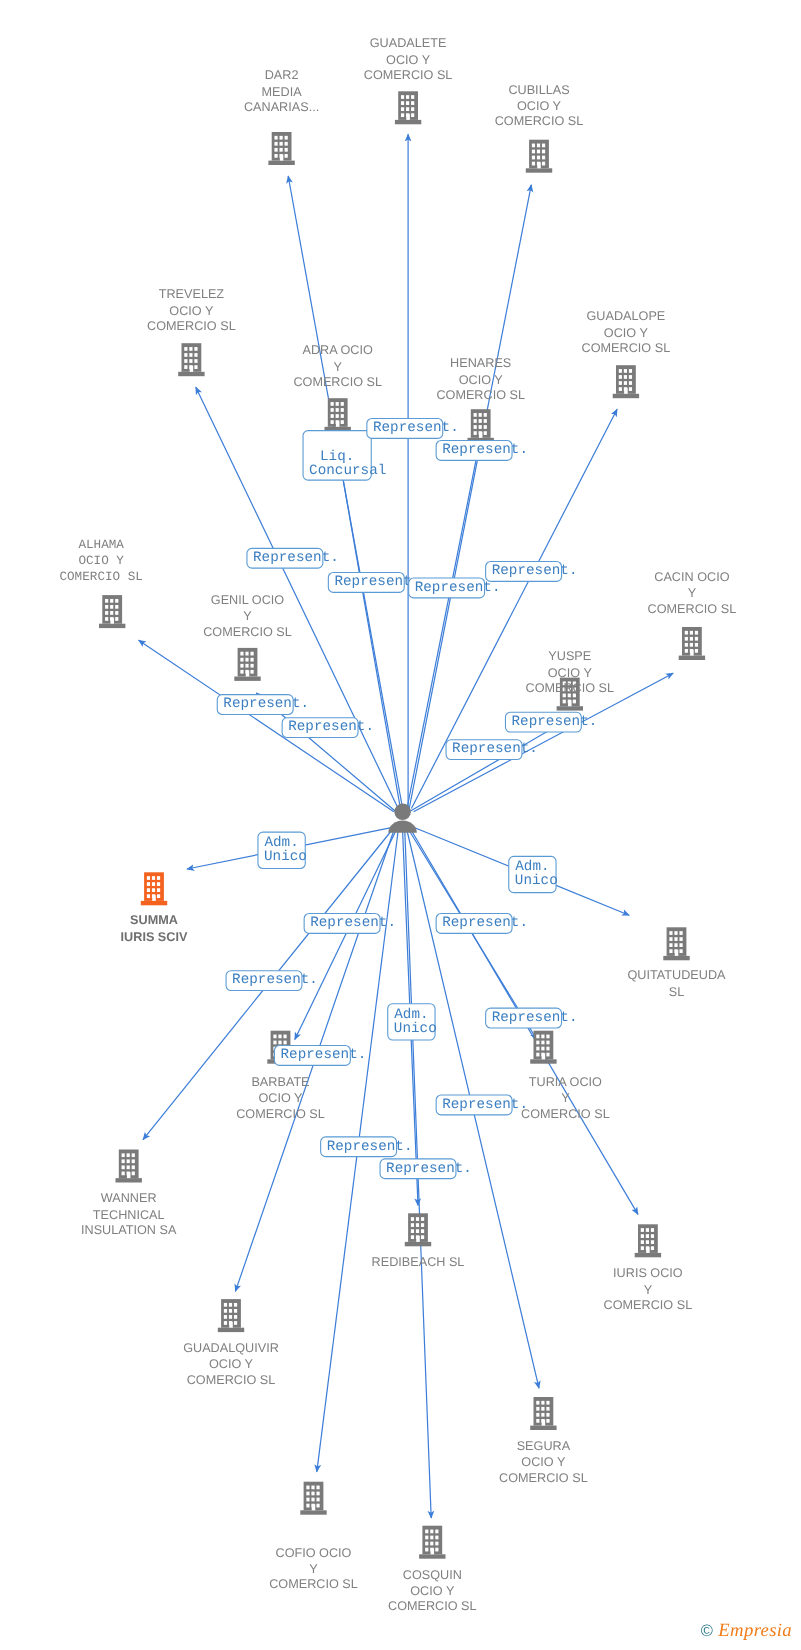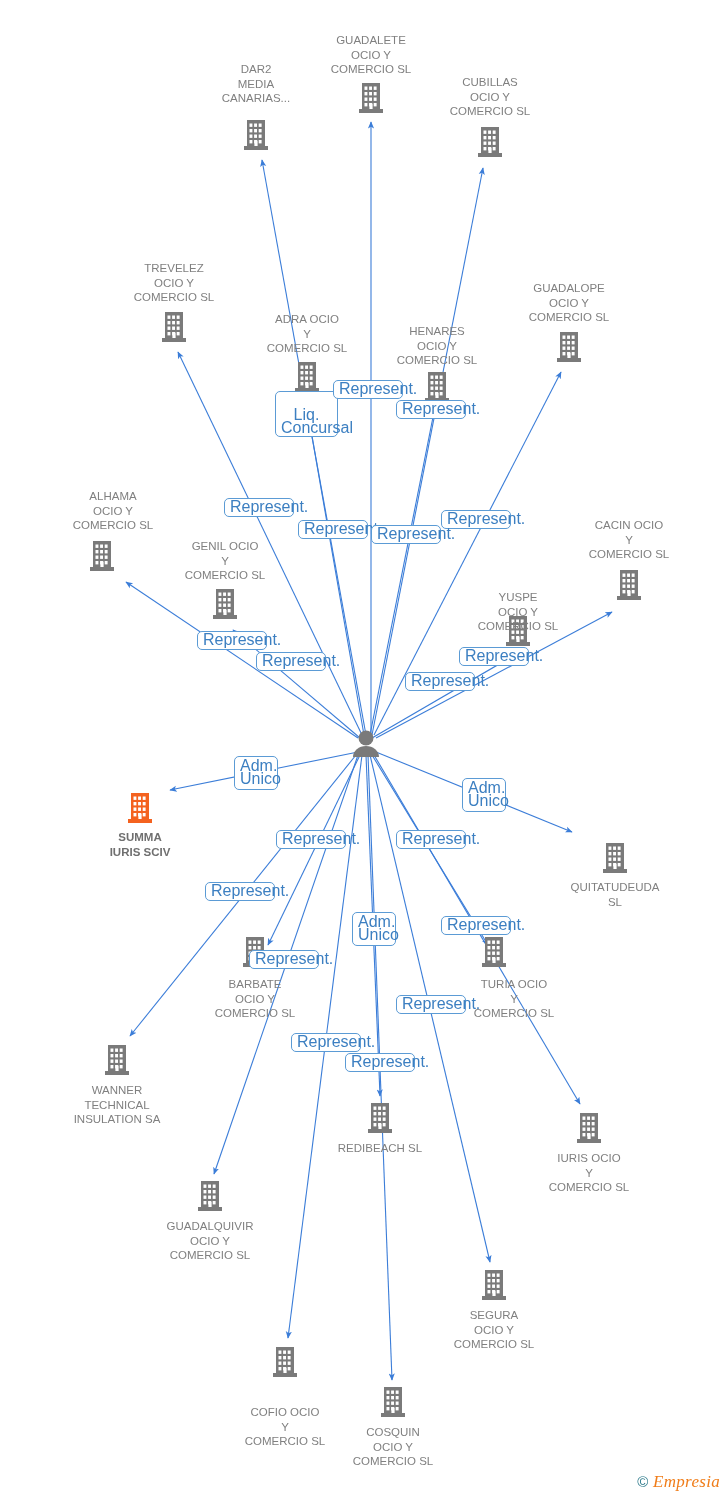--- a/index.html
+++ b/index.html
@@ -43,23 +43,23 @@
     font-family: "Liberation Sans", sans-serif;
     white-space: pre-line;
   }
   .edge-tag {
     position: absolute;
     box-sizing: border-box;
     background: #ffffff;
     border: 1px solid #5b9bd5;
     border-radius: 5px;
     color: #3c7fc1;
-    font-size: 16px;
+    font-size: 13px;
     line-height: 12.5px;
-    font-family: Liberation Sans, sans-serif;
+    font-family: Liberation Mono, monospace;
     text-align: center;
     padding: 2px 5px;
     white-space: pre-line;
   }
   .watermark {
     position: absolute;
     right: 8px;
     bottom: 8px;
     font-size: 17px;
     font-family: "Liberation Serif", serif;
@@ -507,21 +507,21 @@
 COMERCIO  SL</div>
       <div class="node-label" style="left: 227px; top: 312px; width: 160px;">ADRA OCIO
 Y
 COMERCIO  SL</div>
       <div class="node-label" style="left: 357px; top: 324px; width: 160px;">HENARES
 OCIO Y
 COMERCIO  SL</div>
       <div class="node-label" style="left: 489px; top: 281px; width: 160px;">GUADALOPE
 OCIO Y
 COMERCIO  SL</div>
-      <div class="node-label" style="left: 33px; top: 489px; width: 160px;">ALHAMA
+      <div class="node-label" style="left: 12px; top: 489px; width: 160px; font-family: Liberation Mono, monospace;">ALHAMA
 OCIO Y
 COMERCIO  SL</div>
       <div class="node-label" style="left: 145px; top: 539px; width: 160px;">GENIL OCIO
 Y
 COMERCIO  SL</div>
       <div class="node-label" style="left: 438px; top: 570px; width: 160px; margin-top: 20px;">YUSPE
 OCIO Y
 COMERCIO  SL</div>
       <div class="node-label" style="left: 549px; top: 518px; width: 160px;">CACIN OCIO
 Y

